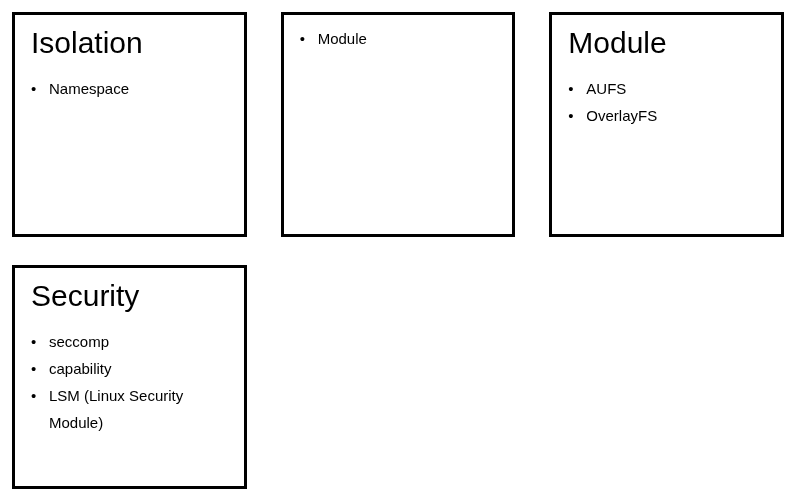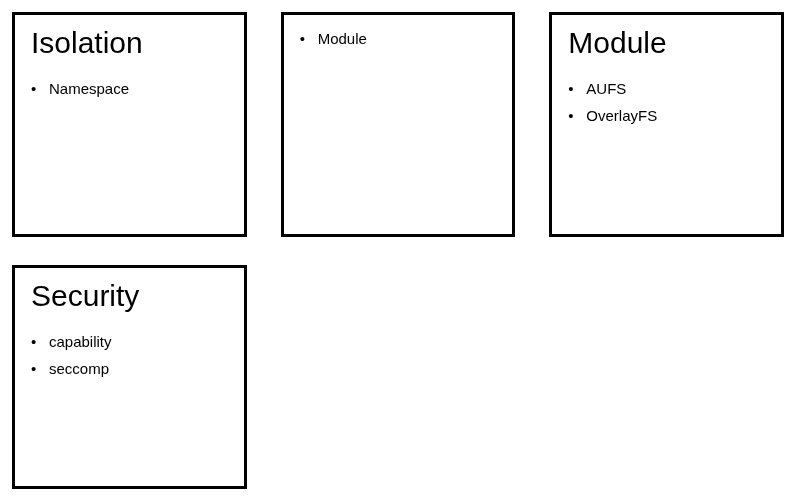--- a/index.html
+++ b/index.html
@@ -74,18 +74,19 @@
     <div class="card-title">Module</div>
     <ul class="card-list">
       <li>AUFS</li>
       <li>OverlayFS</li>
     </ul>
   </div>
 
   <div class="card">
     <div class="card-title">Security</div>
     <ul class="card-list">
+      <li>seccomp</li>
       <li>capability</li>
-      <li>seccomp</li>
+      <li>LSM (Linux Security Module)</li>
     </ul>
   </div>
 
 </div>
 
 </body></html>

